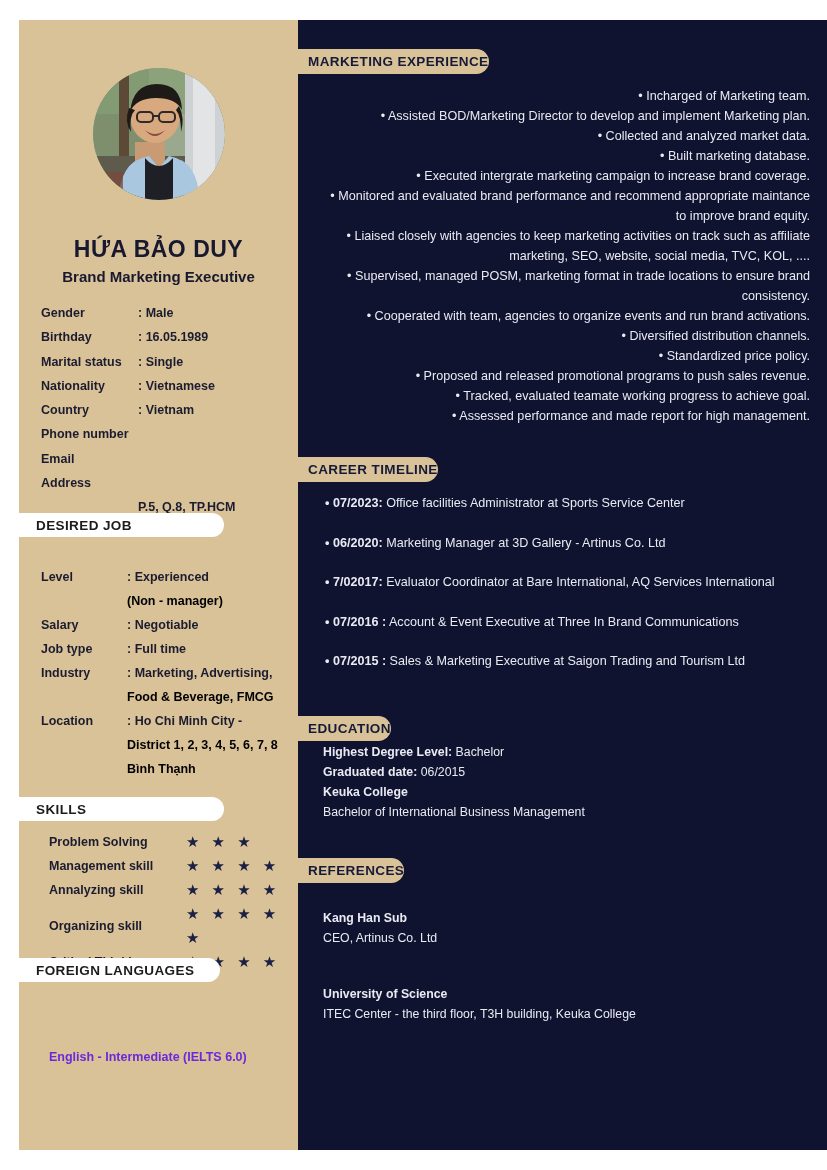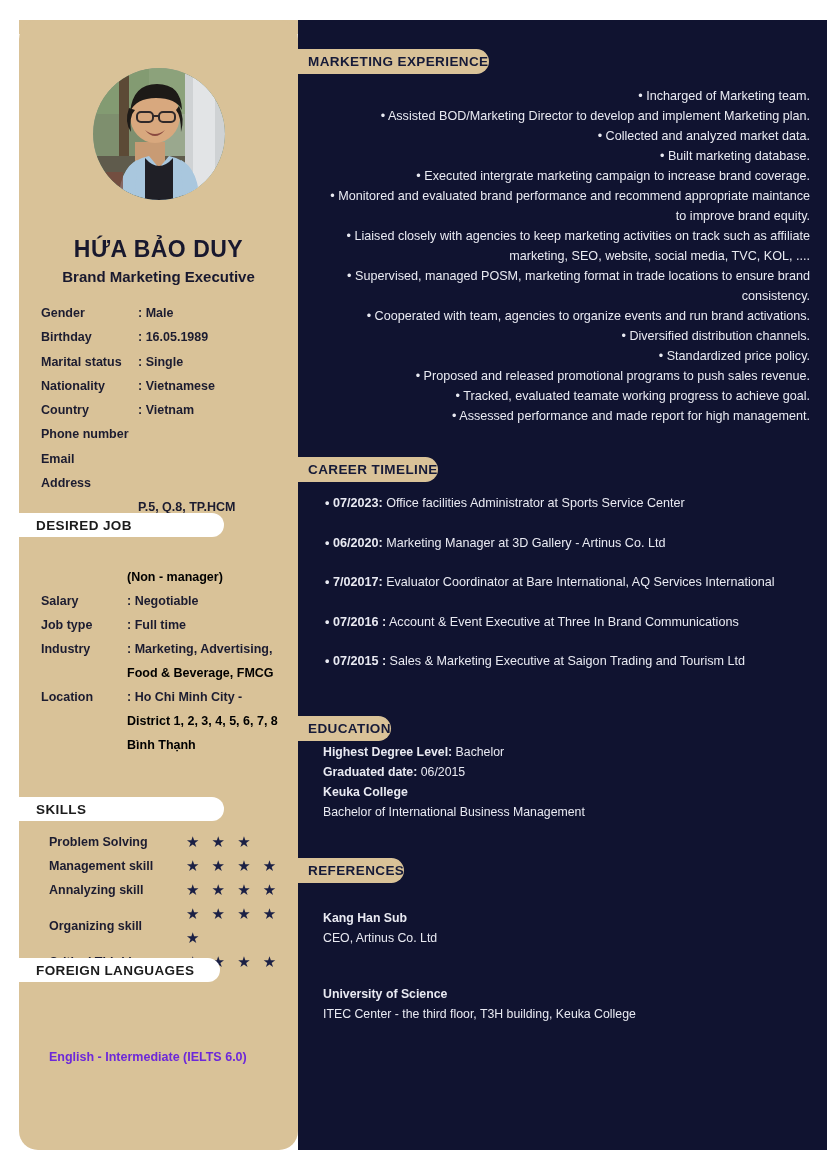--- a/index.html
+++ b/index.html
@@ -23,21 +23,20 @@
     background:#D9C298;
   }
 
   
   .left-col {
     position:absolute;
     left:19px; top:20px;
     width:279px; height:1130px;
     background:#D9C298;
     z-index:3;
-    border-radius:19px;
   }
 
   .photo-wrap {
     position:absolute;
     left:50%; top:48px;
     transform:translateX(-50%);
     width:132px; height:132px;
     border-radius:50%;
     overflow:hidden;
     background:#8e9a86;
@@ -338,20 +337,24 @@
         <span class="info-value faint"></span>
       </div>
       <div class="info-extra">P.5, Q.8, TP.HCM</div>
     </div>
 
     <div class="pill-left" style="top:493px; width:205px;">
       <span>DESIRED JOB</span>
     </div>
 
     <div class="desired-list">
+      <div class="dj-row">
+        <span class="dj-label">Level</span>
+        <span class="dj-value">: Experienced</span>
+      </div>
       <div class="dj-cont">(Non - manager)</div>
 
       <div class="dj-row">
         <span class="dj-label">Salary</span>
         <span class="dj-value">: Negotiable</span>
       </div>
       <div class="dj-row">
         <span class="dj-label">Job  type</span>
         <span class="dj-value">: Full time</span>
       </div>

